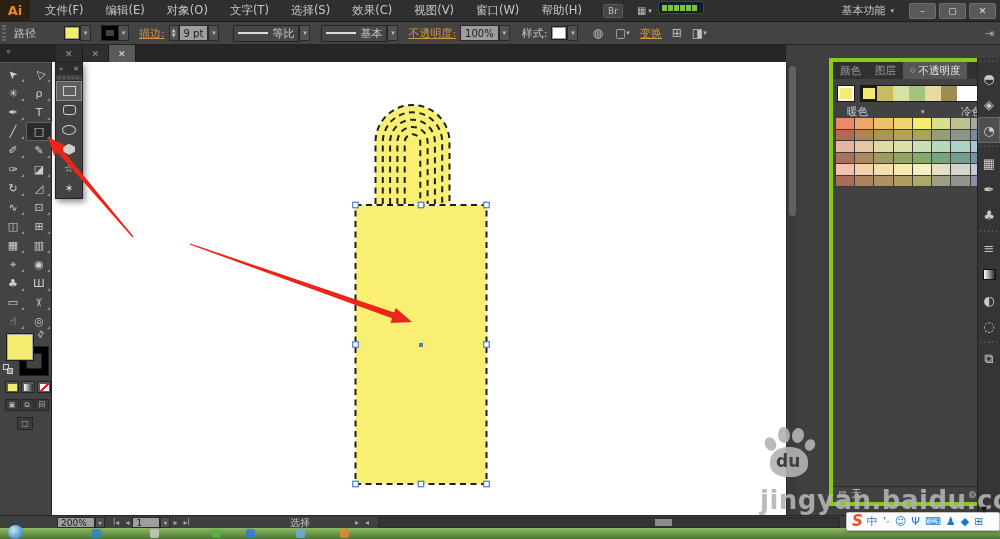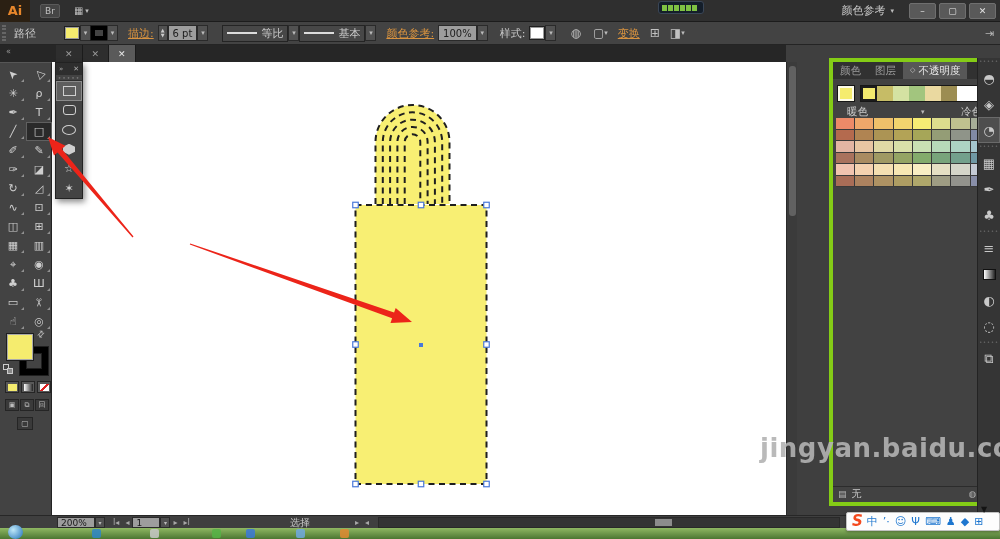--- a/index.html
+++ b/index.html
@@ -27,21 +27,21 @@
   .swatch{width:16px;height:14px;border:1px solid #1f1f1f;box-shadow:inset 0 0 0 1px #9a9a9a;}
   .swatch.white{background:#fff;}
   .swatch.frame{background:transparent;border:4px solid #000;box-shadow:0 0 0 1px #1f1f1f;width:16px;height:14px;}
   .dd-btn{width:11px;height:16px;background:#515151;border:1px solid #2a2a2a;color:#bbb;font-size:7px;line-height:14px;text-align:center;}
   .olink{color:#d9933f;text-decoration:underline;white-space:nowrap;}
   .inp{background:#9d9d9d;color:#1c1c1c;height:16px;line-height:15px;padding:0 4px;border:1px solid #2a2a2a;font-size:10px;white-space:nowrap;}
   .stepper{display:flex;flex-direction:column;font-size:5px;color:#ccc;background:#515151;border:1px solid #2a2a2a;height:16px;justify-content:center;padding:0 2px;line-height:5px;}
   .line-dd{display:flex;align-items:center;background:#474747;border:1px solid #242424;height:17px;padding:0 4px;gap:4px;}
   .line-dd .ln{width:30px;border-top:2px solid #dcdcdc;}
   .cb-icon{color:#c2c2c2;font-size:12px;}
-  .ml4{margin-left:4px;}.ml8{margin-left:0;}.ml10{margin-left:10px;}.ml12{margin-left:12px;}.ml14{margin-left:14px;}.ml28{margin-left:28px;}
+  .ml4{margin-left:4px;}.ml8{margin-left:11px;}.ml10{margin-left:10px;}.ml12{margin-left:12px;}.ml14{margin-left:14px;}.ml28{margin-left:28px;}
   .cb-right{margin-left:auto;margin-right:6px;color:#b5b5b5;font-size:11px;}
 
   
   .tabbar{position:absolute;top:45px;left:0;width:786px;height:17px;background:#262626;display:flex;align-items:stretch;z-index:4;}
   .collapse-btn{width:13px;height:10px;margin:2px 0 0 2px;color:#9a9a9a;font-size:8px;line-height:9px;text-align:center;}
   #doc-tabs{display:flex;margin-left:41px;}
   .doc-tab{display:flex;align-items:center;padding:0 9px;background:#2e2e2e;border-right:1px solid #1b1b1b;color:#9a9a9a;font-size:10.5px;gap:8px;white-space:nowrap;}
   .doc-tab.active{background:#5a5a5a;color:#e8e8e8;}
   .tab-close{font-size:9px;}
 
@@ -156,35 +156,46 @@
   
   #arrows{position:absolute;left:0;top:0;z-index:65;pointer-events:none;}
 </style>
 </head>
 <body>
 
 <div id="app">
 
   <div class="titlebar">
     <div class="ai-logo">Ai</div>
+    <div class="menus" id="menu-items">
+        <span class="menu-item">文件(F)</span>
+        <span class="menu-item">编辑(E)</span>
+        <span class="menu-item">对象(O)</span>
+        <span class="menu-item">文字(T)</span>
+        <span class="menu-item">选择(S)</span>
+        <span class="menu-item">效果(C)</span>
+        <span class="menu-item">视图(V)</span>
+        <span class="menu-item">窗口(W)</span>
+        <span class="menu-item">帮助(H)</span>
+      </div>
     <div class="br-btn">Br</div>
     <div class="ws-icon">
         <span>▦</span>
         <span class="dd">▾</span>
       </div>
     <div class="rec-widget">
         <i></i>
         <i></i>
         <i></i>
         <i></i>
         <i></i>
         <i></i>
       </div>
     <div class="workspace">
-        <span>颜色参考</span>
+        <span>基本功能</span>
         <span class="dd">▾</span>
       </div>
     <div class="win-btns">
       <span class="win-btn">–</span>
       <span class="win-btn">▢</span>
       <span class="win-btn">✕</span>
     </div>
   </div>
 
   <div class="controlbar">
@@ -192,33 +203,33 @@
     <span class="cb-label">路径</span>
     <span class="swatch js-yellow ml28" style="background: rgb(245, 236, 110);"></span>
     <span class="dd-btn">▾</span>
     <span class="swatch frame ml8"></span>
     <span class="dd-btn">▾</span>
     <span class="olink ml10">描边:</span>
     <span class="stepper ml4">
         <span>▲</span>
         <span>▼</span>
       </span>
-    <span class="inp">6 pt</span>
+    <span class="inp">9 pt</span>
     <span class="dd-btn">▾</span>
     <span class="line-dd ml14">
         <span class="ln"></span>
         <span>等比</span>
       </span>
     <span class="dd-btn">▾</span>
     <span class="line-dd ml8">
         <span class="ln"></span>
         <span>基本</span>
       </span>
     <span class="dd-btn">▾</span>
-    <span class="olink ml10">颜色参考:</span>
+    <span class="olink ml10">不透明度:</span>
     <span class="inp ml4">100%</span>
     <span class="dd-btn">▾</span>
     <span class="cb-label ml12">样式:</span>
     <span class="swatch white ml4"></span>
     <span class="dd-btn">▾</span>
     <span class="cb-icon ml14">◍</span>
     <span class="cb-icon ml12">▢</span>
     <span class="dd">▾</span>
     <span class="olink ml10">变换</span>
     <span class="cb-icon ml10">⊞</span>
@@ -579,20 +590,28 @@
   <span class="tb-ic" style="left: 92px; background: rgb(46, 134, 200);"></span>
       <span class="tb-ic" style="left: 150px; background: rgb(200, 200, 200);"></span>
       <span class="tb-ic" style="left: 212px; background: rgb(85, 179, 69);"></span>
       <span class="tb-ic" style="left: 246px; background: rgb(58, 120, 216);"></span>
       <span class="tb-ic" style="left: 296px; background: rgb(111, 168, 224);"></span>
       <span class="tb-ic" style="left: 340px; background: rgb(224, 138, 48);"></span>
     </div>
 
   <div class="watermark">
     <div class="wm1">
+      <span class="paw">
+        <i class="t1"></i>
+          <i class="t2"></i>
+          <i class="t3"></i>
+          <i class="t4"></i>
+          <i class="palm"></i>
+        <span class="du">du</span>
+      </span>
     </div>
     <div class="wm2">jingyan.baidu.com</div>
   </div>
 
   <svg id="arrows" width="1000" height="539" viewBox="0 0 1000 539">
     <polygon class="red-arrow" points="48,137 65.4,145.8 61.8,148.9 133.5,236.6 132.5,237.4 57.6,152.5 54,155.6" fill="#ec2419"></polygon>
     <polygon class="red-arrow" points="412,322 390.5,322.9 392.1,318.2 189.8,244.6 190.2,243.4 394.1,312.6 395.7,307.9" fill="#ec2419"></polygon>
   </svg>
 
 </div>

